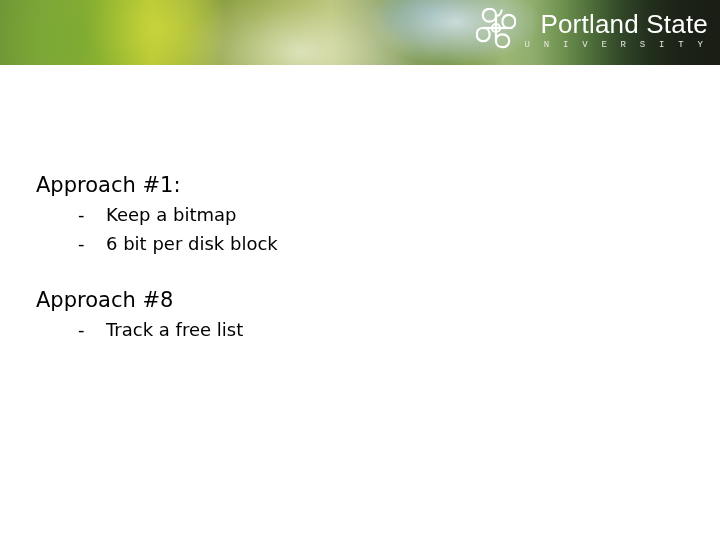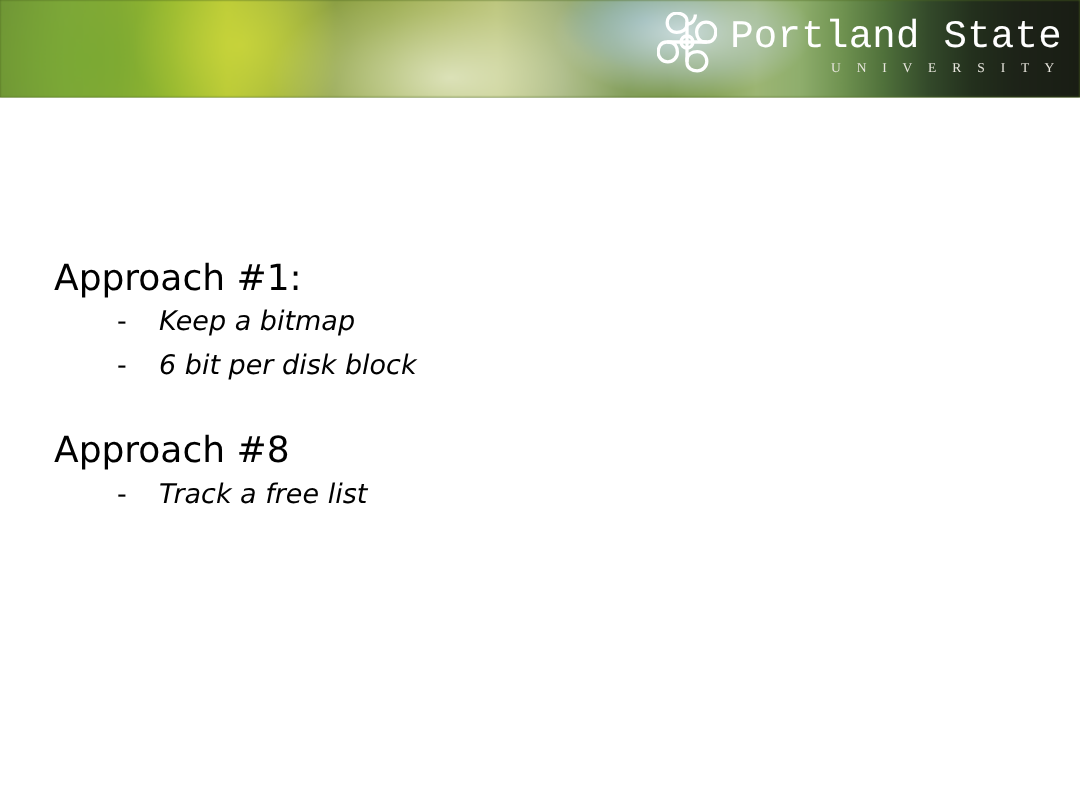--- a/index.html
+++ b/index.html
@@ -82,28 +82,28 @@
     height: 44px;
     display: block;
   }
   .logo-words {
     display: flex;
     flex-direction: column;
     align-items: flex-end;
     line-height: 1;
   }
   .logo-name {
-    font-family: Liberation Mono, monospace;
+    font-family: Liberation Sans, sans-serif;
     font-size: 26px;
     color: #ffffff;
     letter-spacing: 0.2px;
     white-space: nowrap;
   }
   .logo-sub {
-    font-family: Liberation Serif, serif;
+    font-family: Liberation Mono, monospace;
     font-size: 9px;
     color: #e8e6de;
     letter-spacing: 4.2px;
     margin-top: 4px;
     margin-right: 1px;
     white-space: nowrap;
   }
 
   
   .slide-title {
@@ -122,21 +122,21 @@
     left: 36px;
     top: 171px;
     width: 640px;
   }
 
   .block { margin: 0; }
   .block + .block { margin-top: 28px; }
 
   .lead {
     font-family: "DejaVu Sans", sans-serif;
-    font-size: 24px;
+    font-size: 21px;
     line-height: 29px;
     color: #000000;
   }
 
   .bullets {
     list-style: none;
     margin: 0;
     padding: 0;
   }
   .bullet {
@@ -144,21 +144,21 @@
     font-size: 18px;
     line-height: 29px;
     color: #000000;
     display: flex;
     padding-left: 42px;
   }
   .bullet-dash {
     width: 28px;
     flex: 0 0 28px;
   }
-  .bullet-text { flex: 1 1 auto; font-style: italic; }
+  .bullet-text { flex: 1 1 auto; }
 </style>
 </head>
 <body>
 
 <div class="slide">
 
   <div class="header-band">
     <div class="header-photo"></div>
 
     <div class="logo-lockup">

